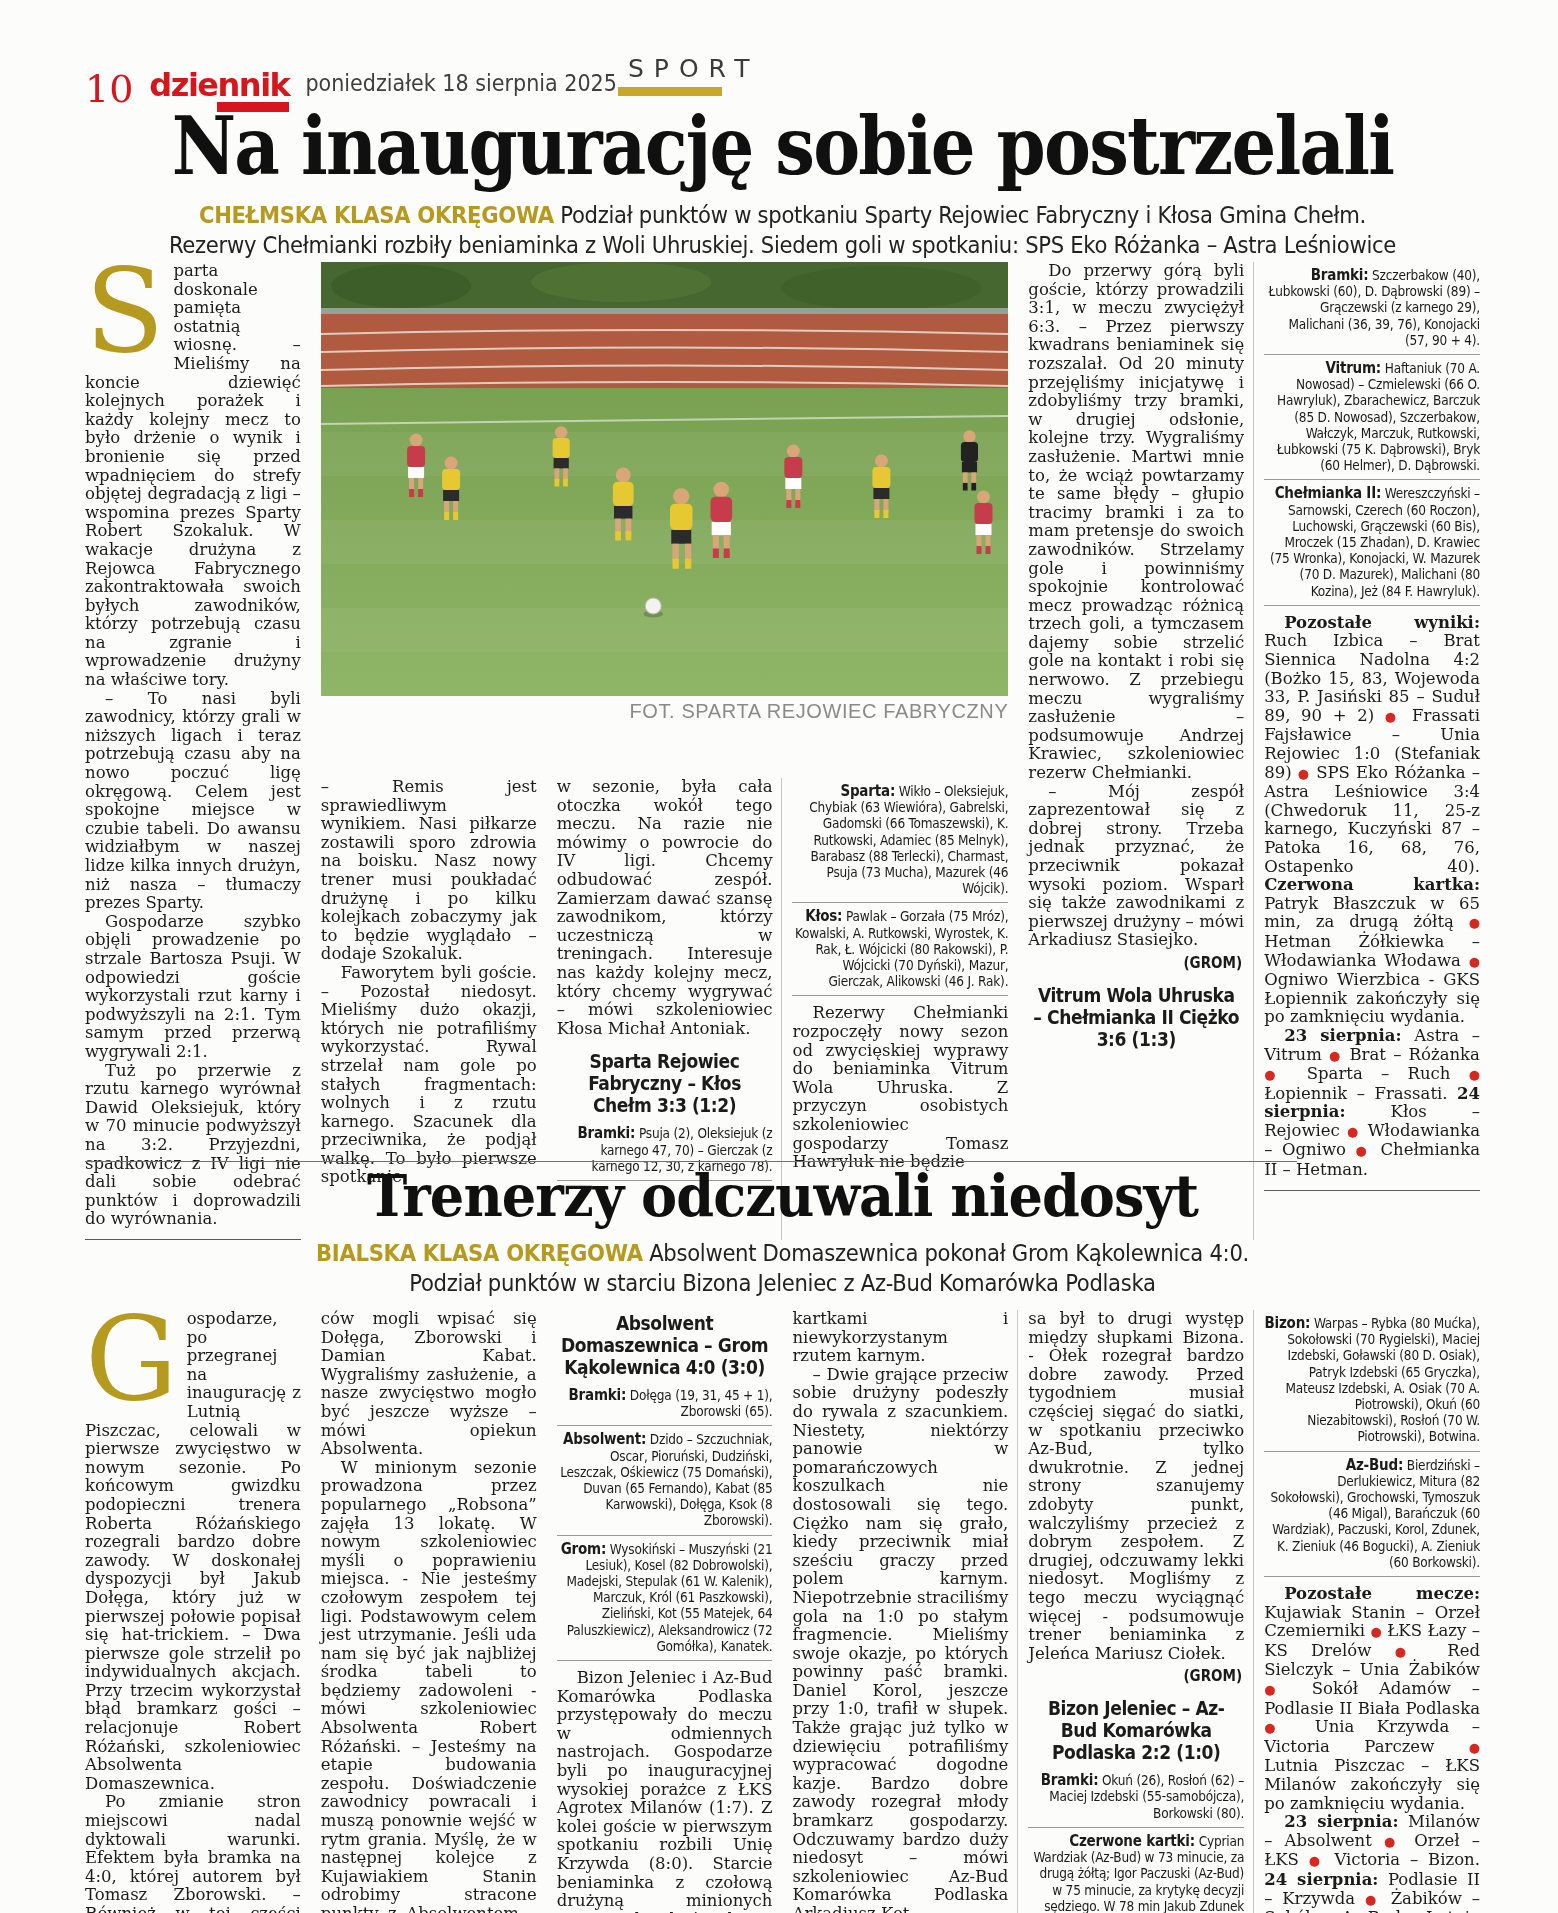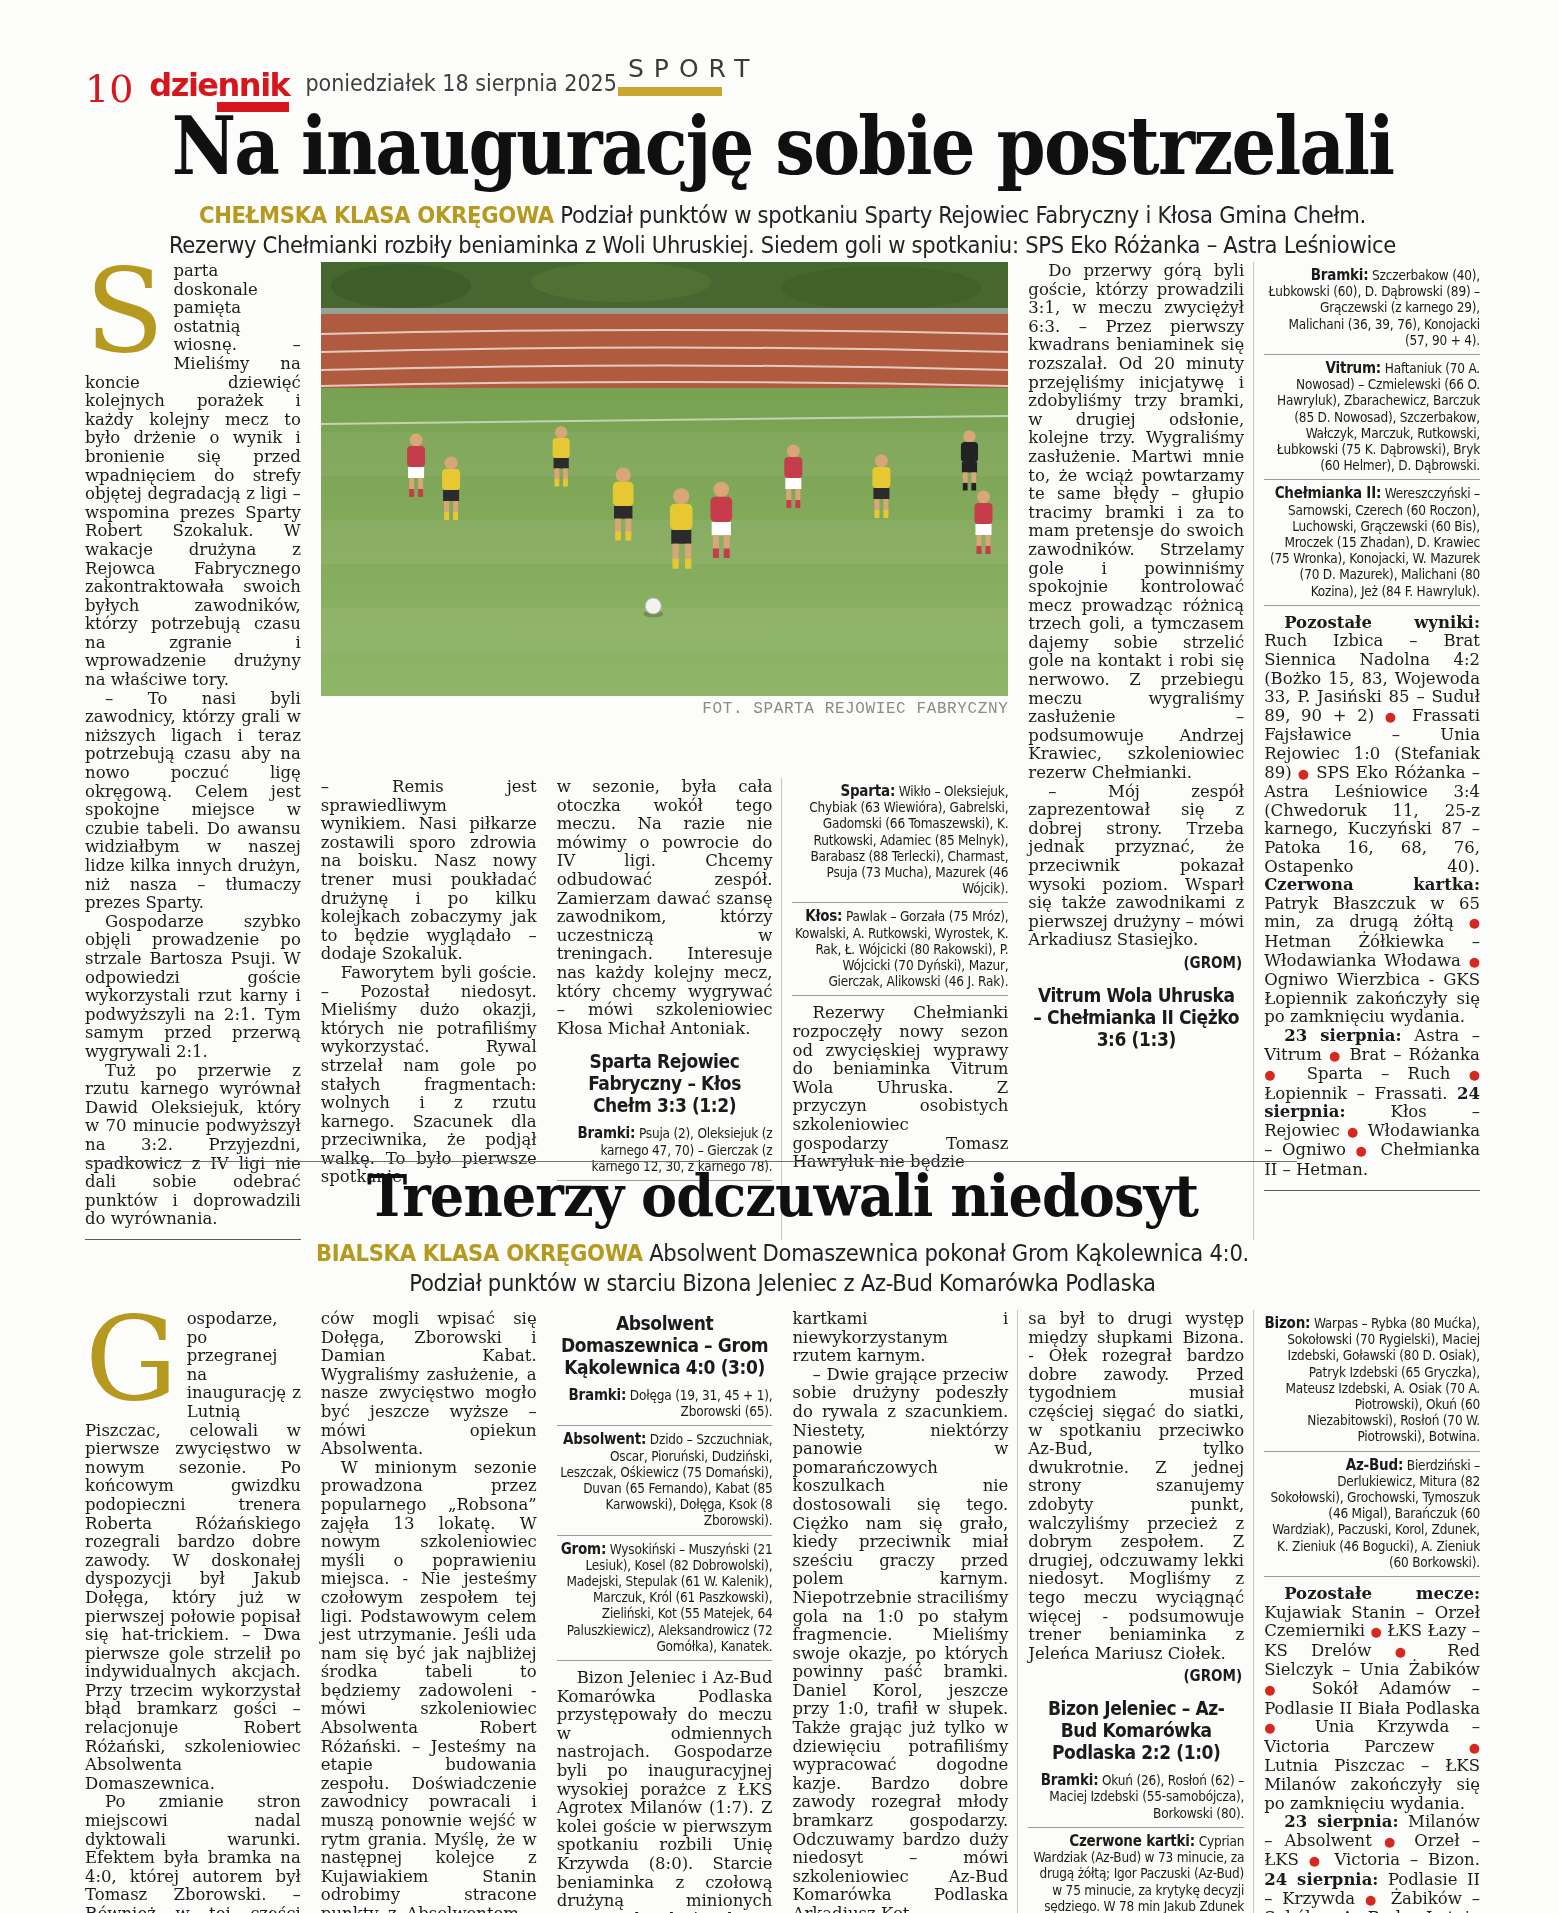--- a/index.html
+++ b/index.html
@@ -34,21 +34,21 @@
   p{margin:0;text-align:justify;font-size:16.5px;line-height:18.6px;hyphens:auto;-webkit-hyphens:auto;}
   .ind{text-indent:20px;}
   .dropcap{float:left;font-size:116px;line-height:90px;color:#b6991f;margin:4px 9px 0 0;}
   .end-rule{border-top:1.5px solid #5a5a5a;margin-top:10px;}
   .dot{color:#d6281f;font-size:0.78em;}
   
   .photo-block{grid-column:2/5;grid-row:1;}
   .photo-block svg{display:block;width:100%;height:434px;}
   .photo-caption{font-family:"DejaVu Sans",sans-serif;font-stretch:condensed;font-size:22.5px;letter-spacing:-0.3px;
      color:#1e1e1e;text-align:left;padding:9px 2px 7px 0;border-bottom:1px solid #9c9c9c;}
-  .photo-credit{font-family:Liberation Mono, monospace;font-stretch:condensed;font-size:16px;color:#8a8a8a;
+  .photo-credit{font-family:Liberation Sans, sans-serif;font-stretch:condensed;font-size:20px;color:#8a8a8a;
      letter-spacing:0.6px;text-align:right;padding-top:4px;}
   
   .score-title{font-family:"DejaVu Sans",sans-serif;font-stretch:condensed;font-weight:bold;
      font-size:19px;line-height:22px;text-align:center;margin:12px 4px 4px;letter-spacing:-0.4px;}
   .stat{font-family:"DejaVu Sans",sans-serif;font-stretch:condensed;font-size:13.5px;line-height:16.2px;
      letter-spacing:-0.2px;text-align:right;padding:5px 0 6px;border-bottom:1px solid #9a9a9a;text-indent:0;}
   .stat b{font-size:15px;}
   .byline{font-family:"DejaVu Sans",sans-serif;font-stretch:condensed;font-weight:bold;
      font-size:15px;text-align:right;margin:4px 2px;}
   

